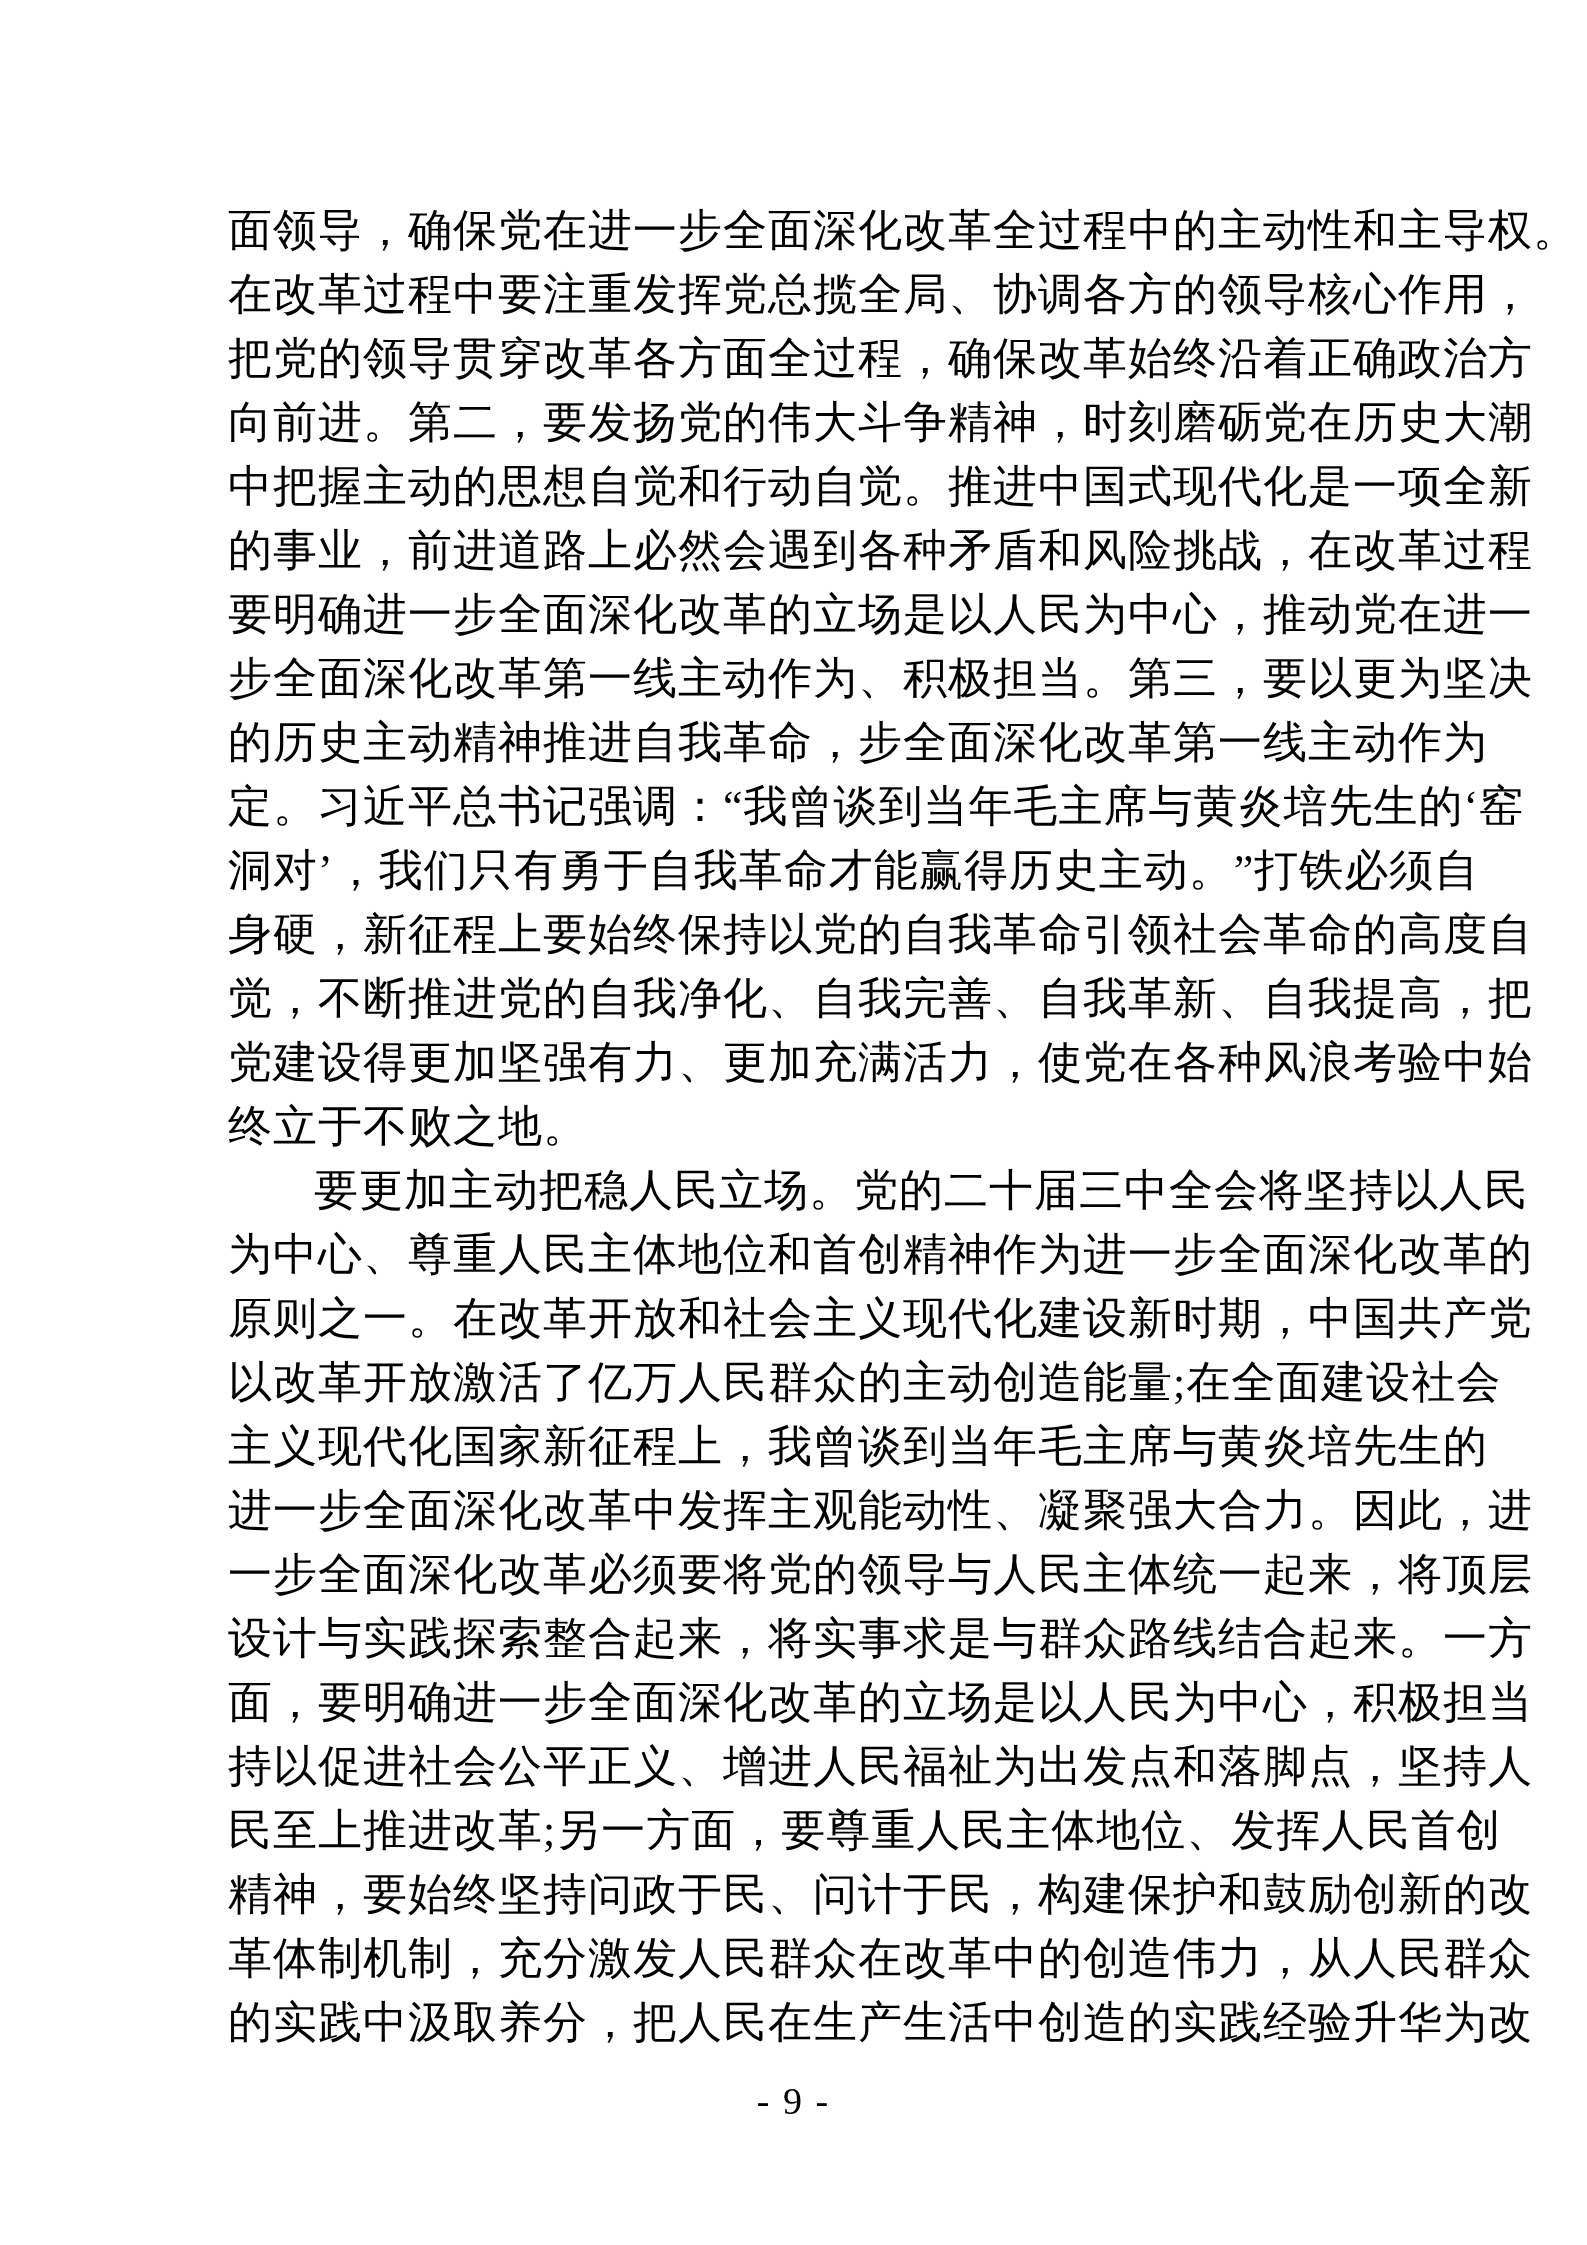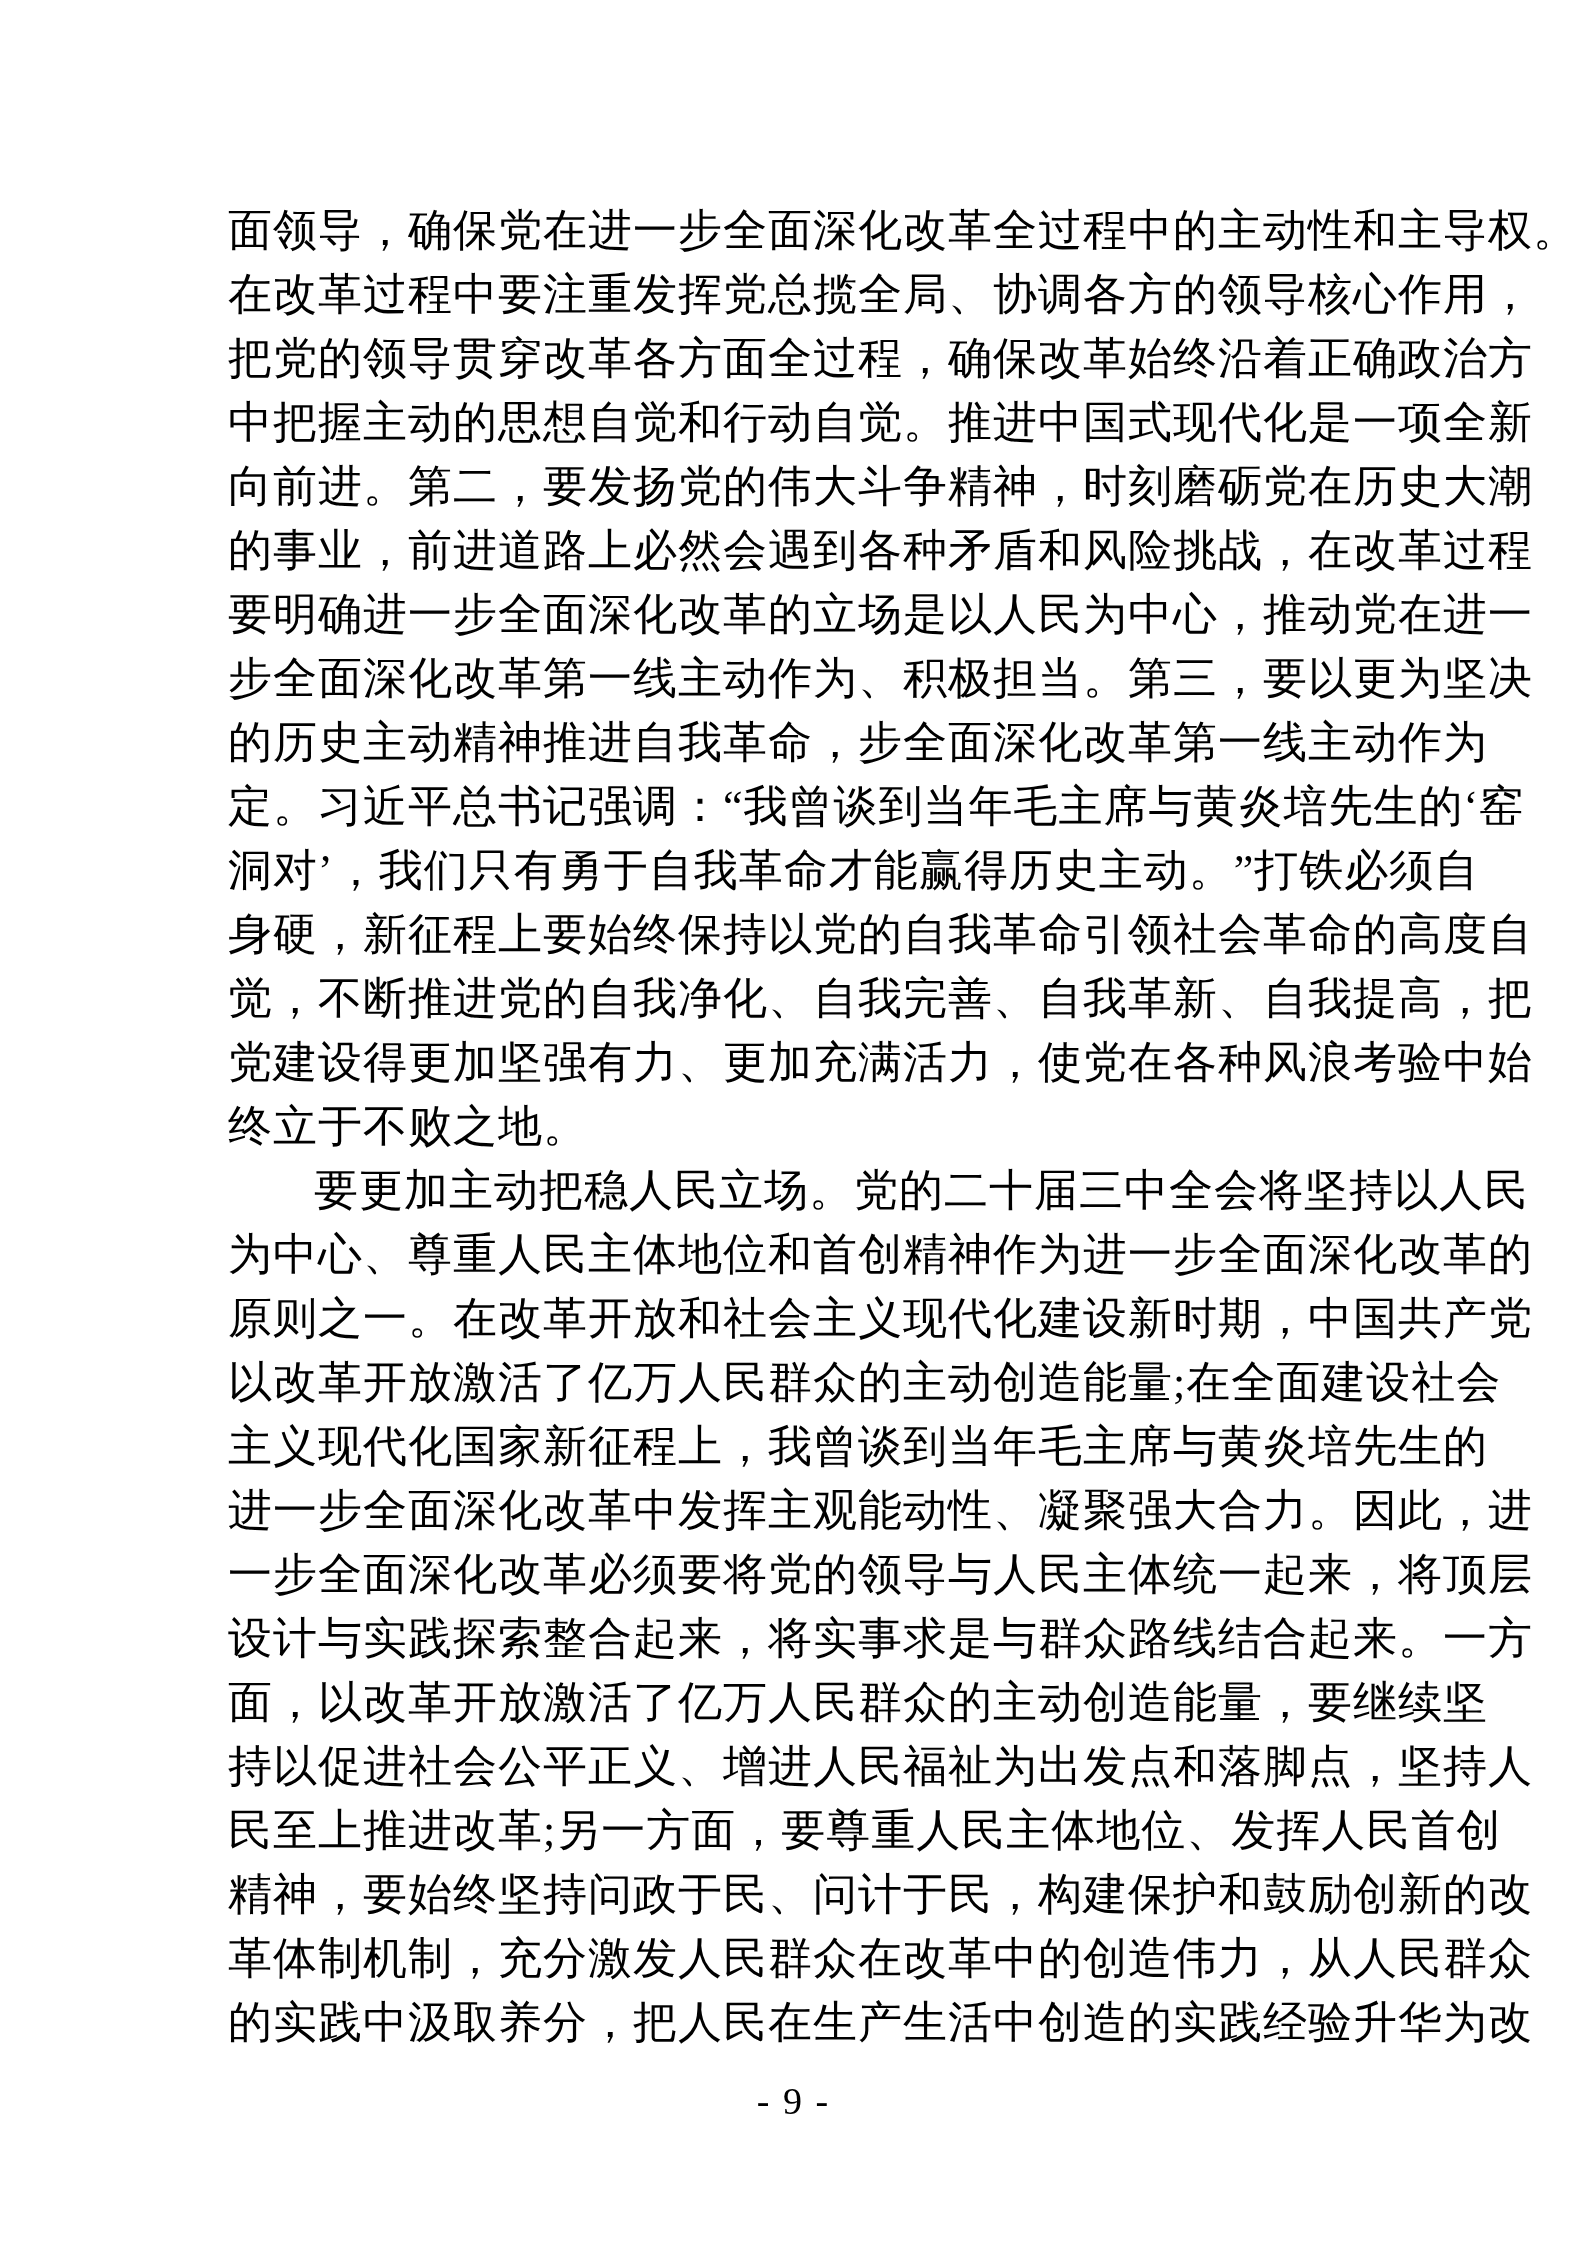--- a/index.html
+++ b/index.html
@@ -45,41 +45,41 @@
   }
 </style>
 </head>
 <body>
 
 <div class="page">
   <div class="text-block" id="text-block">
       <div class="line">面领导，确保党在进一步全面深化改革全过程中的主动性和主导权。</div>
       <div class="line">在改革过程中要注重发挥党总揽全局、协调各方的领导核心作用，</div>
       <div class="line">把党的领导贯穿改革各方面全过程，确保改革始终沿着正确政治方</div>
+      <div class="line">向前进。第二，要发扬党的伟大斗争精神，时刻磨砺党在历史大潮</div>
       <div class="line">中把握主动的思想自觉和行动自觉。推进中国式现代化是一项全新</div>
-      <div class="line">向前进。第二，要发扬党的伟大斗争精神，时刻磨砺党在历史大潮</div>
       <div class="line">的事业，前进道路上必然会遇到各种矛盾和风险挑战，在改革过程</div>
       <div class="line">要明确进一步全面深化改革的立场是以人民为中心，推动党在进一</div>
       <div class="line">步全面深化改革第一线主动作为、积极担当。第三，要以更为坚决</div>
       <div class="line">的历史主动精神推进自我革命，步全面深化改革第一线主动作为</div>
       <div class="line">定。习近平总书记强调：“我曾谈到当年毛主席与黄炎培先生的‘窑</div>
       <div class="line">洞对’，我们只有勇于自我革命才能赢得历史主动。”打铁必须自</div>
       <div class="line">身硬，新征程上要始终保持以党的自我革命引领社会革命的高度自</div>
       <div class="line">觉，不断推进党的自我净化、自我完善、自我革新、自我提高，把</div>
       <div class="line">党建设得更加坚强有力、更加充满活力，使党在各种风浪考验中始</div>
       <div class="line">终立于不败之地。</div>
       <div class="line indent">要更加主动把稳人民立场。党的二十届三中全会将坚持以人民</div>
       <div class="line">为中心、尊重人民主体地位和首创精神作为进一步全面深化改革的</div>
       <div class="line">原则之一。在改革开放和社会主义现代化建设新时期，中国共产党</div>
       <div class="line">以改革开放激活了亿万人民群众的主动创造能量;在全面建设社会</div>
       <div class="line">主义现代化国家新征程上，我曾谈到当年毛主席与黄炎培先生的</div>
       <div class="line">进一步全面深化改革中发挥主观能动性、凝聚强大合力。因此，进</div>
       <div class="line">一步全面深化改革必须要将党的领导与人民主体统一起来，将顶层</div>
       <div class="line">设计与实践探索整合起来，将实事求是与群众路线结合起来。一方</div>
-      <div class="line">面，以改革开放激活了亿万人民群众的主动创造能量，要继续坚</div>
+      <div class="line">面，要明确进一步全面深化改革的立场是以人民为中心，积极担当</div>
       <div class="line">持以促进社会公平正义、增进人民福祉为出发点和落脚点，坚持人</div>
       <div class="line">民至上推进改革;另一方面，要尊重人民主体地位、发挥人民首创</div>
       <div class="line">精神，要始终坚持问政于民、问计于民，构建保护和鼓励创新的改</div>
       <div class="line">革体制机制，充分激发人民群众在改革中的创造伟力，从人民群众</div>
       <div class="line">的实践中汲取养分，把人民在生产生活中创造的实践经验升华为改</div>
     </div>
   <div class="page-footer">- 9 -</div>
 </div>
 
 </body></html>

